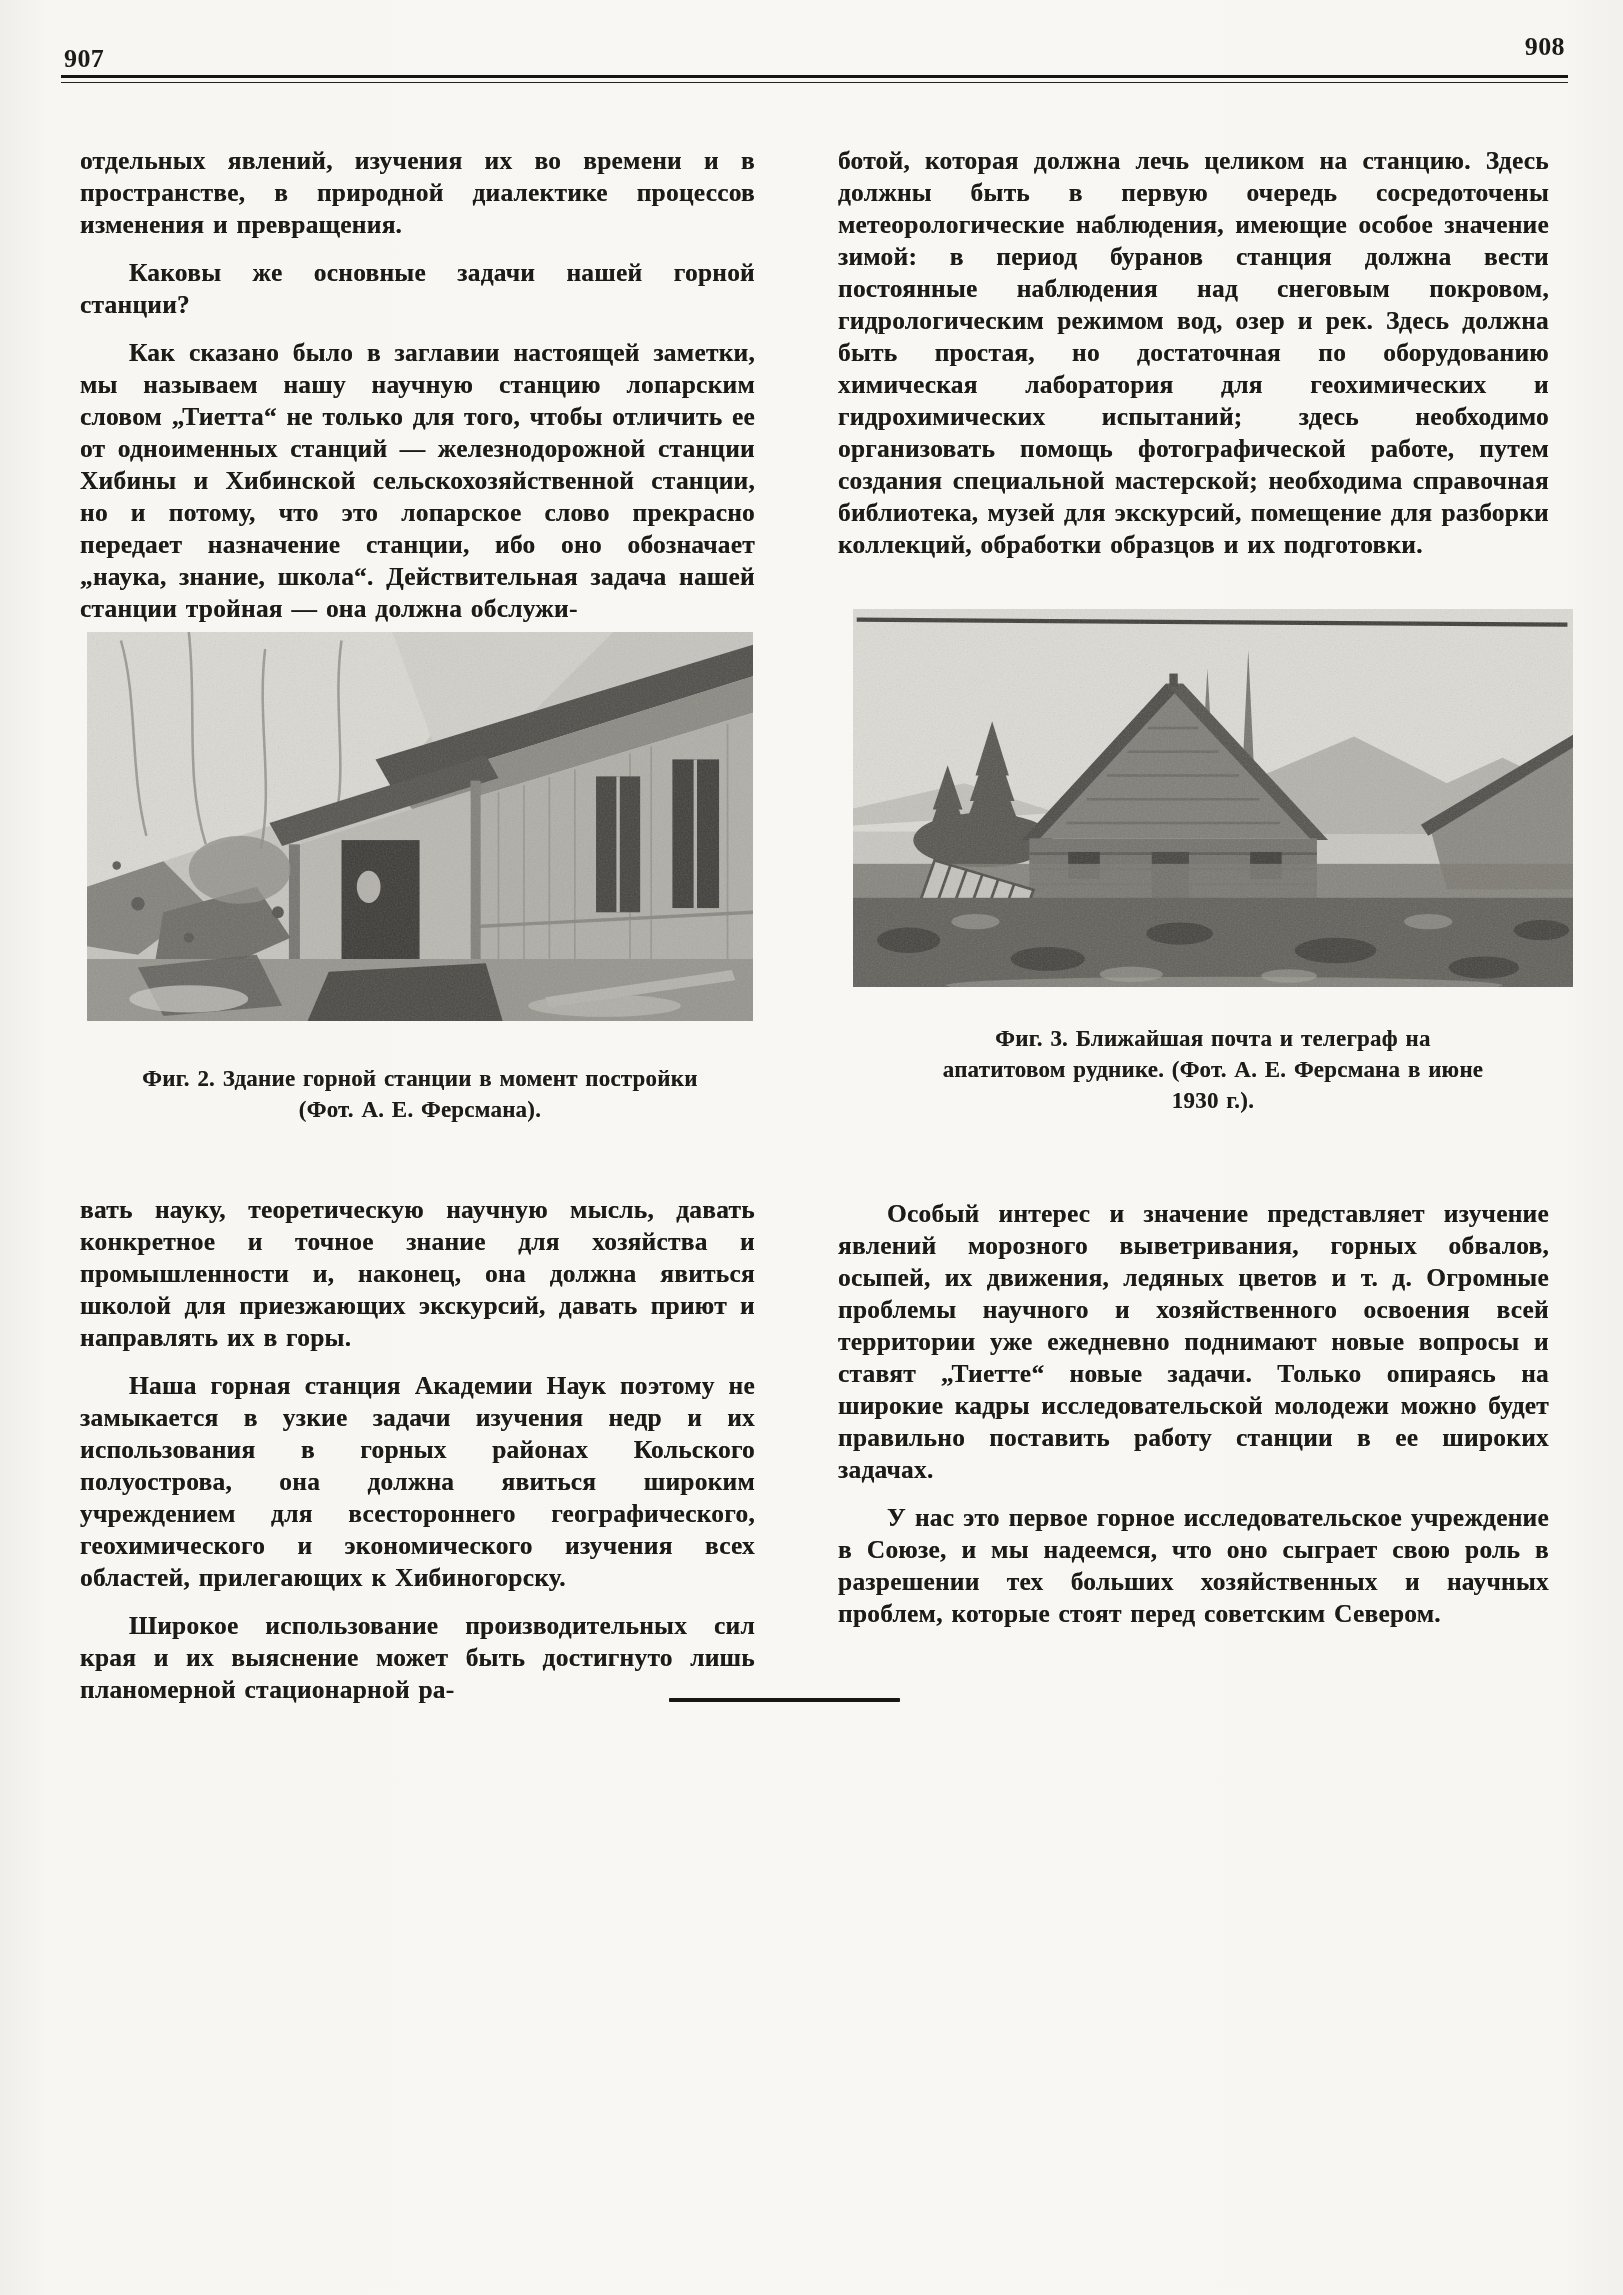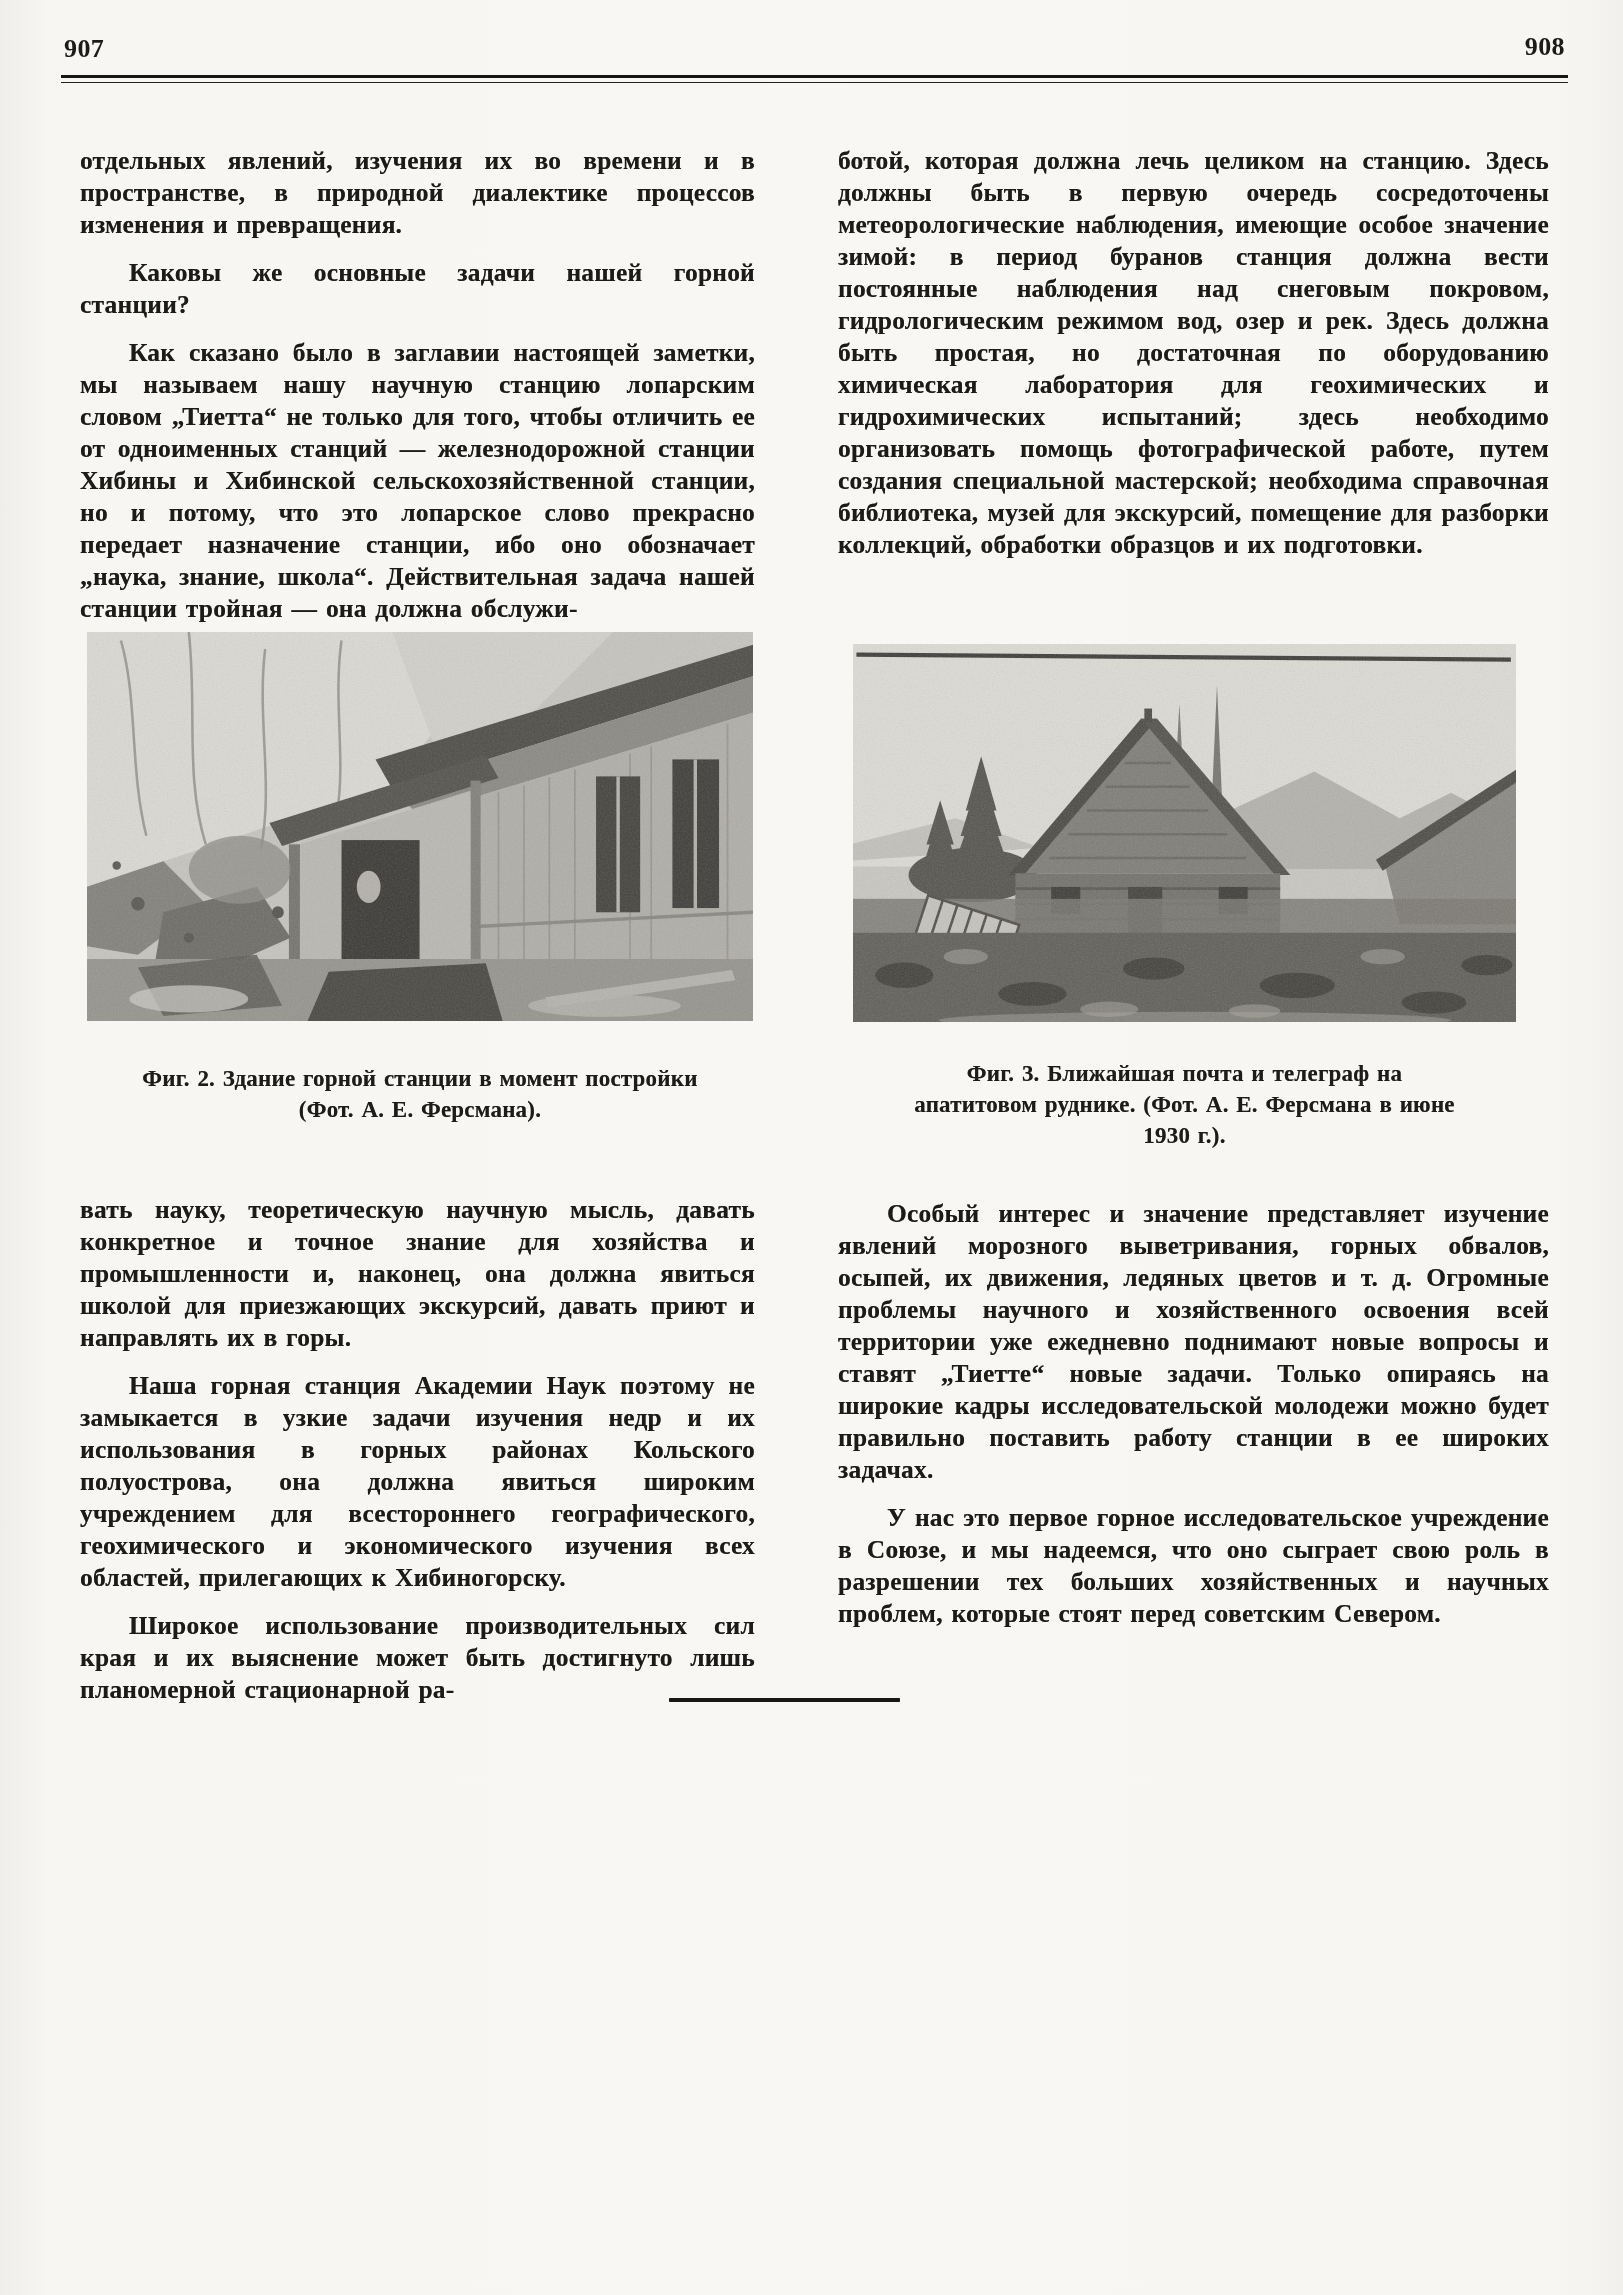--- a/index.html
+++ b/index.html
@@ -10,21 +10,21 @@
     margin:0 auto;
     background:linear-gradient(90deg,#efeeea 0%,#f7f6f2 3%,#f8f7f3 50%,#f7f6f2 96%,#f1f0ec 100%);
     font-family:"Liberation Serif","DejaVu Serif",serif;
     color:#1c1b19;
     overflow:hidden;
   }
   .running-head{
     position:absolute;top:29px;left:64px;right:59px;height:39px;
     font-size:26px;font-weight:700;letter-spacing:0.4px;
   }
-  .pageno-left{position:absolute;left:0;top:5px;text-align:right;}
+  .pageno-left{position:absolute;left:0;top:15px;text-align:right;}
   .head-title{position:absolute;left:0;right:0;top:0;text-align:center;}
   .pageno-right{position:absolute;right:0;top:3.4px;}
   .head-rule{
     position:absolute;top:75px;left:61px;right:56px;height:4.2px;
     border-top:3.4px solid #161513;border-bottom:1.7px solid #23221f;
   }
   .txtcol{position:absolute;}
   .txtcol p{
     margin:16px;
     font-size:25.5px;line-height:32px;font-weight:700;
@@ -32,21 +32,21 @@
     letter-spacing:0.2px;word-spacing:2.1px;
     text-shadow:0 0 0.6px rgba(25,24,22,0.6);
   }
   .txtcol p.indent{text-indent:49px;}
   .col-left-top   {left:64px;  top:129px;  width:707px;}
   .col-right-top  {left:822px; top:129px;  width:743px;}
   .col-left-bot   {left:64px;  top:1178px; width:707px;}
   .col-right-bot  {left:822px; top:1182px; width:743px;}
   figure{margin:0;padding:0;position:absolute;}
   .fig2{left:87px;  top:632px; width:666px;}
-  .fig3{left:853px;top:644px; width:663px;}
+  .fig3{left:853px;top:609px; width:720px;}
   .photo{display:block;width:100%;}
   .fig2 .photo{height:389px;}
   .fig3 .photo{height:378px;}
   figcaption{
     margin:39px auto 0 auto;
     font-size:23px;line-height:31px;font-weight:700;
     text-align:center;color:#1d1c1a;
     letter-spacing:0.2px;word-spacing:1.7px;
     text-shadow:0 0 0.6px rgba(25,24,22,0.55);
   }

